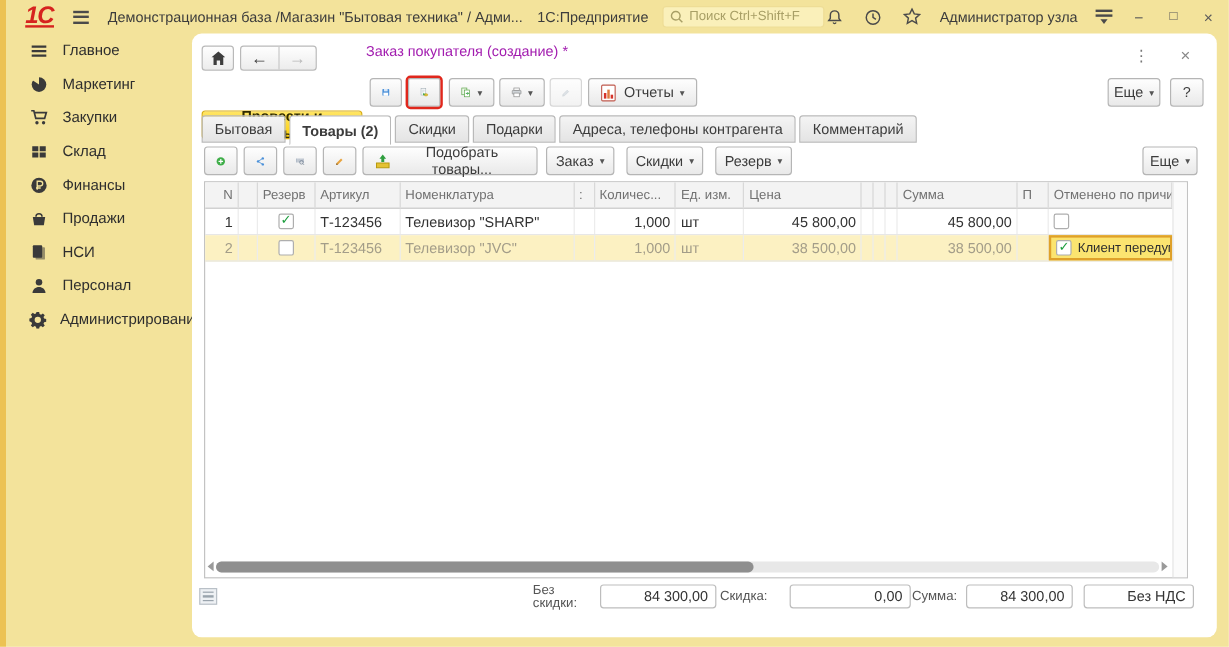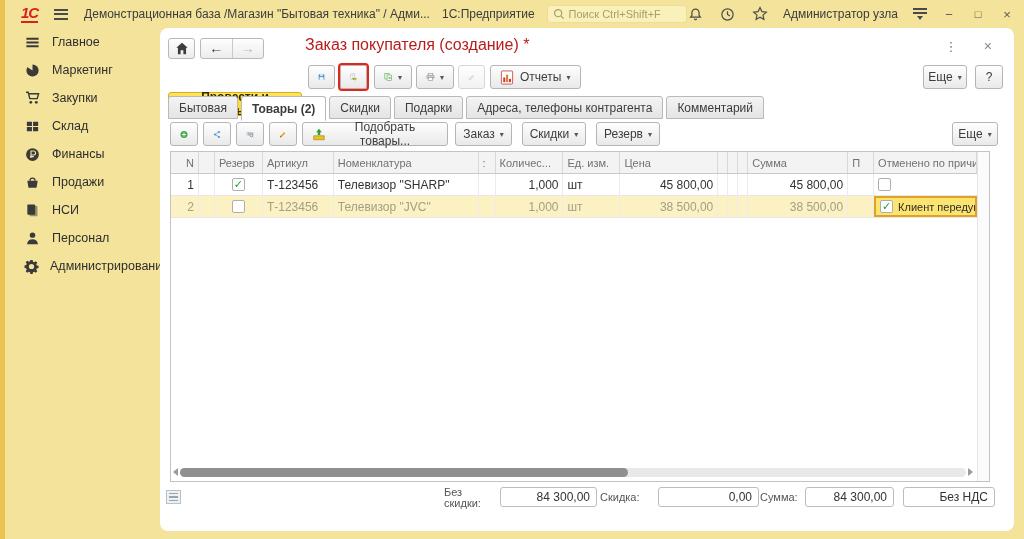--- a/index.html
+++ b/index.html
@@ -5,21 +5,21 @@
   * { margin:0; padding:0; box-sizing:border-box; }
   html,body { width:1024px; height:539px; }
   body {
     font-family:"Liberation Sans","DejaVu Sans",sans-serif;
     background:#f3e39b; position:relative; overflow:hidden; font-size:12px; color:#333;
   }
   .edge-left { position:absolute; left:0; top:0; width:5px; height:539px; background:#ecc253; }
 
   
   .topbar { position:absolute; left:5px; top:0; right:0; height:28px; display:flex; align-items:center; padding:0 10px; }
-  .logo { color:#d6231f; font-weight:bold; font-style:italic; font-size:15px; letter-spacing:-1px; margin-left:6px; border-bottom:2px solid #d6231f; line-height:16px; }
+  .logo { color:#d6231f; font-weight:bold; font-style:italic; font-size:20px; letter-spacing:-1px; margin-left:6px; border-bottom:2px solid #d6231f; line-height:16px; }
   .burger { width:16px; height:11px; margin-left:16px; display:flex; flex-direction:column; justify-content:space-between; cursor:pointer; }
   .burger i { display:block; height:2px; background:#4a4a4a; }
   .tb-title { margin-left:16px; color:#3c3c3c; white-space:nowrap; }
   .tb-app { margin-left:12px; color:#3c3c3c; white-space:nowrap; }
   .searchbox { margin-left:12px; width:160px; height:18px; background:#faf0ba; border:1px solid #eedd96; border-radius:3px; display:flex; align-items:center; padding:0 5px; }
   .searchbox svg { flex:0 0 auto; }
   .searchbox input { border:none; outline:none; background:transparent; width:100%; font:11px "Liberation Sans",sans-serif; color:#6d6747; margin-left:4px; }
   .searchbox input::placeholder { color:#a89f66; }
   .tb-right { margin-left:auto; display:flex; align-items:center; gap:15px; }
   .tb-ico { width:17px; height:17px; display:flex; align-items:center; justify-content:center; color:#4a4a4a; cursor:pointer; }
@@ -42,21 +42,21 @@
   .btn { display:inline-flex; align-items:center; justify-content:center; height:24px; background:linear-gradient(#fefefe,#e9e9e9); border:1px solid #b5b5b5; border-radius:3px; color:#3c3c3c; cursor:pointer; font-size:12px; padding:0 9px; }
   .caret { font-size:8px; color:#555; margin-left:5px; }
 
   .nav-btn { position:absolute; top:10px; height:21px; background:linear-gradient(#fefefe,#ececec); border:1px solid #b9b9b9; border-radius:3px; display:flex; align-items:center; justify-content:center; cursor:pointer; }
   .home { left:8px; width:27px; }
   .bf { left:40px; width:64px; padding:0; }
   .bf span { width:31px; text-align:center; font-size:14px; line-height:19px; }
   .bf .sep { width:1px; height:19px; background:#c9c9c9; }
   .arrow-back { color:#3a3a3a; cursor:pointer; }
   .arrow-fwd { color:#b9b9b9; }
-  .form-title { position:absolute; left:145px; top:8px; font-size:16px; color:#b91c1c; white-space:nowrap; }
+  .form-title { position:absolute; left:145px; top:8px; font-size:12px; color:#a21caf; white-space:nowrap; }
   .kebab { position:absolute; right:56px; top:11px; width:14px; text-align:center; color:#777; font-size:13px; cursor:pointer; letter-spacing:0; }
   .form-close { position:absolute; right:22px; top:10px; color:#888; font-size:14px; cursor:pointer; }
 
   .toolbar { position:absolute; left:0; top:37px; width:100%; height:24px; }
   .btn-primary { position:absolute; left:8px; width:134px; background:linear-gradient(#ffe564,#fccf0a); border:1px solid #d9ae17; font-weight:bold; color:#2f2a00;margin-top:27px; }
   .icobtn { position:absolute; width:27px; }
   .icobtn.wide { width:38px; }
   .red-hl { outline:2px solid #e0271c; outline-offset:0; border-radius:2px; }
   .disabled { opacity:.55; cursor:default; }
 

